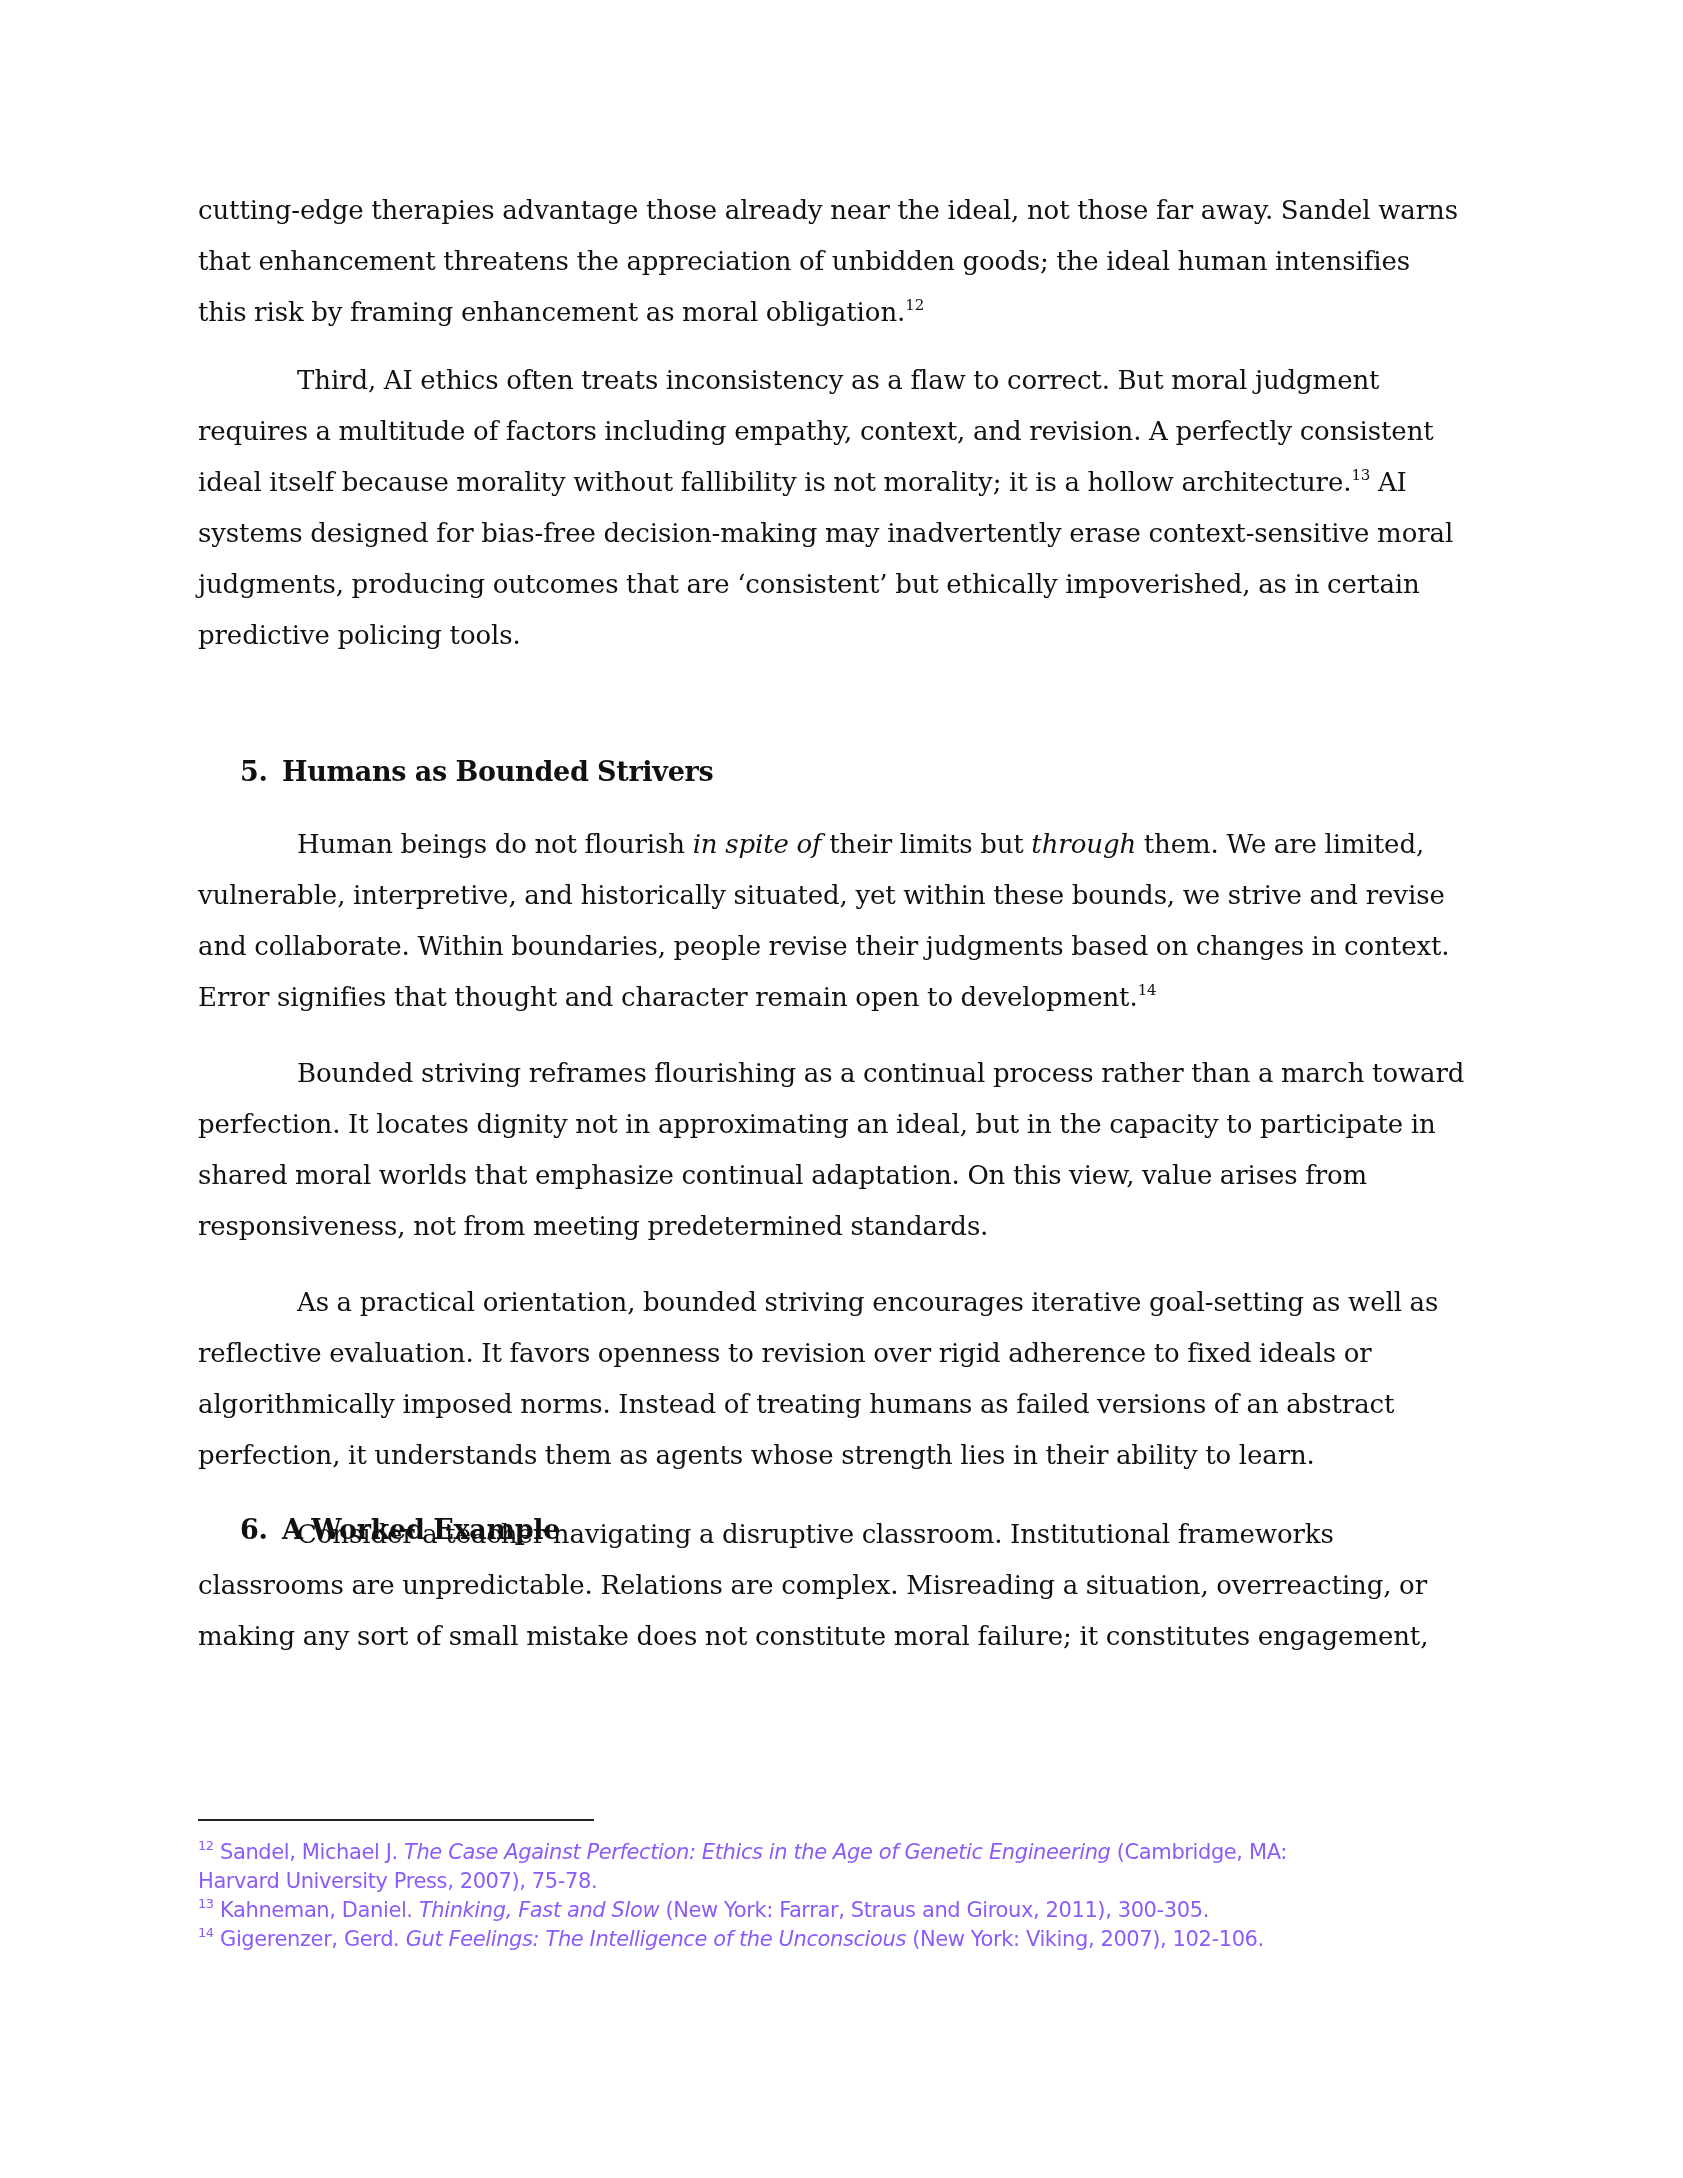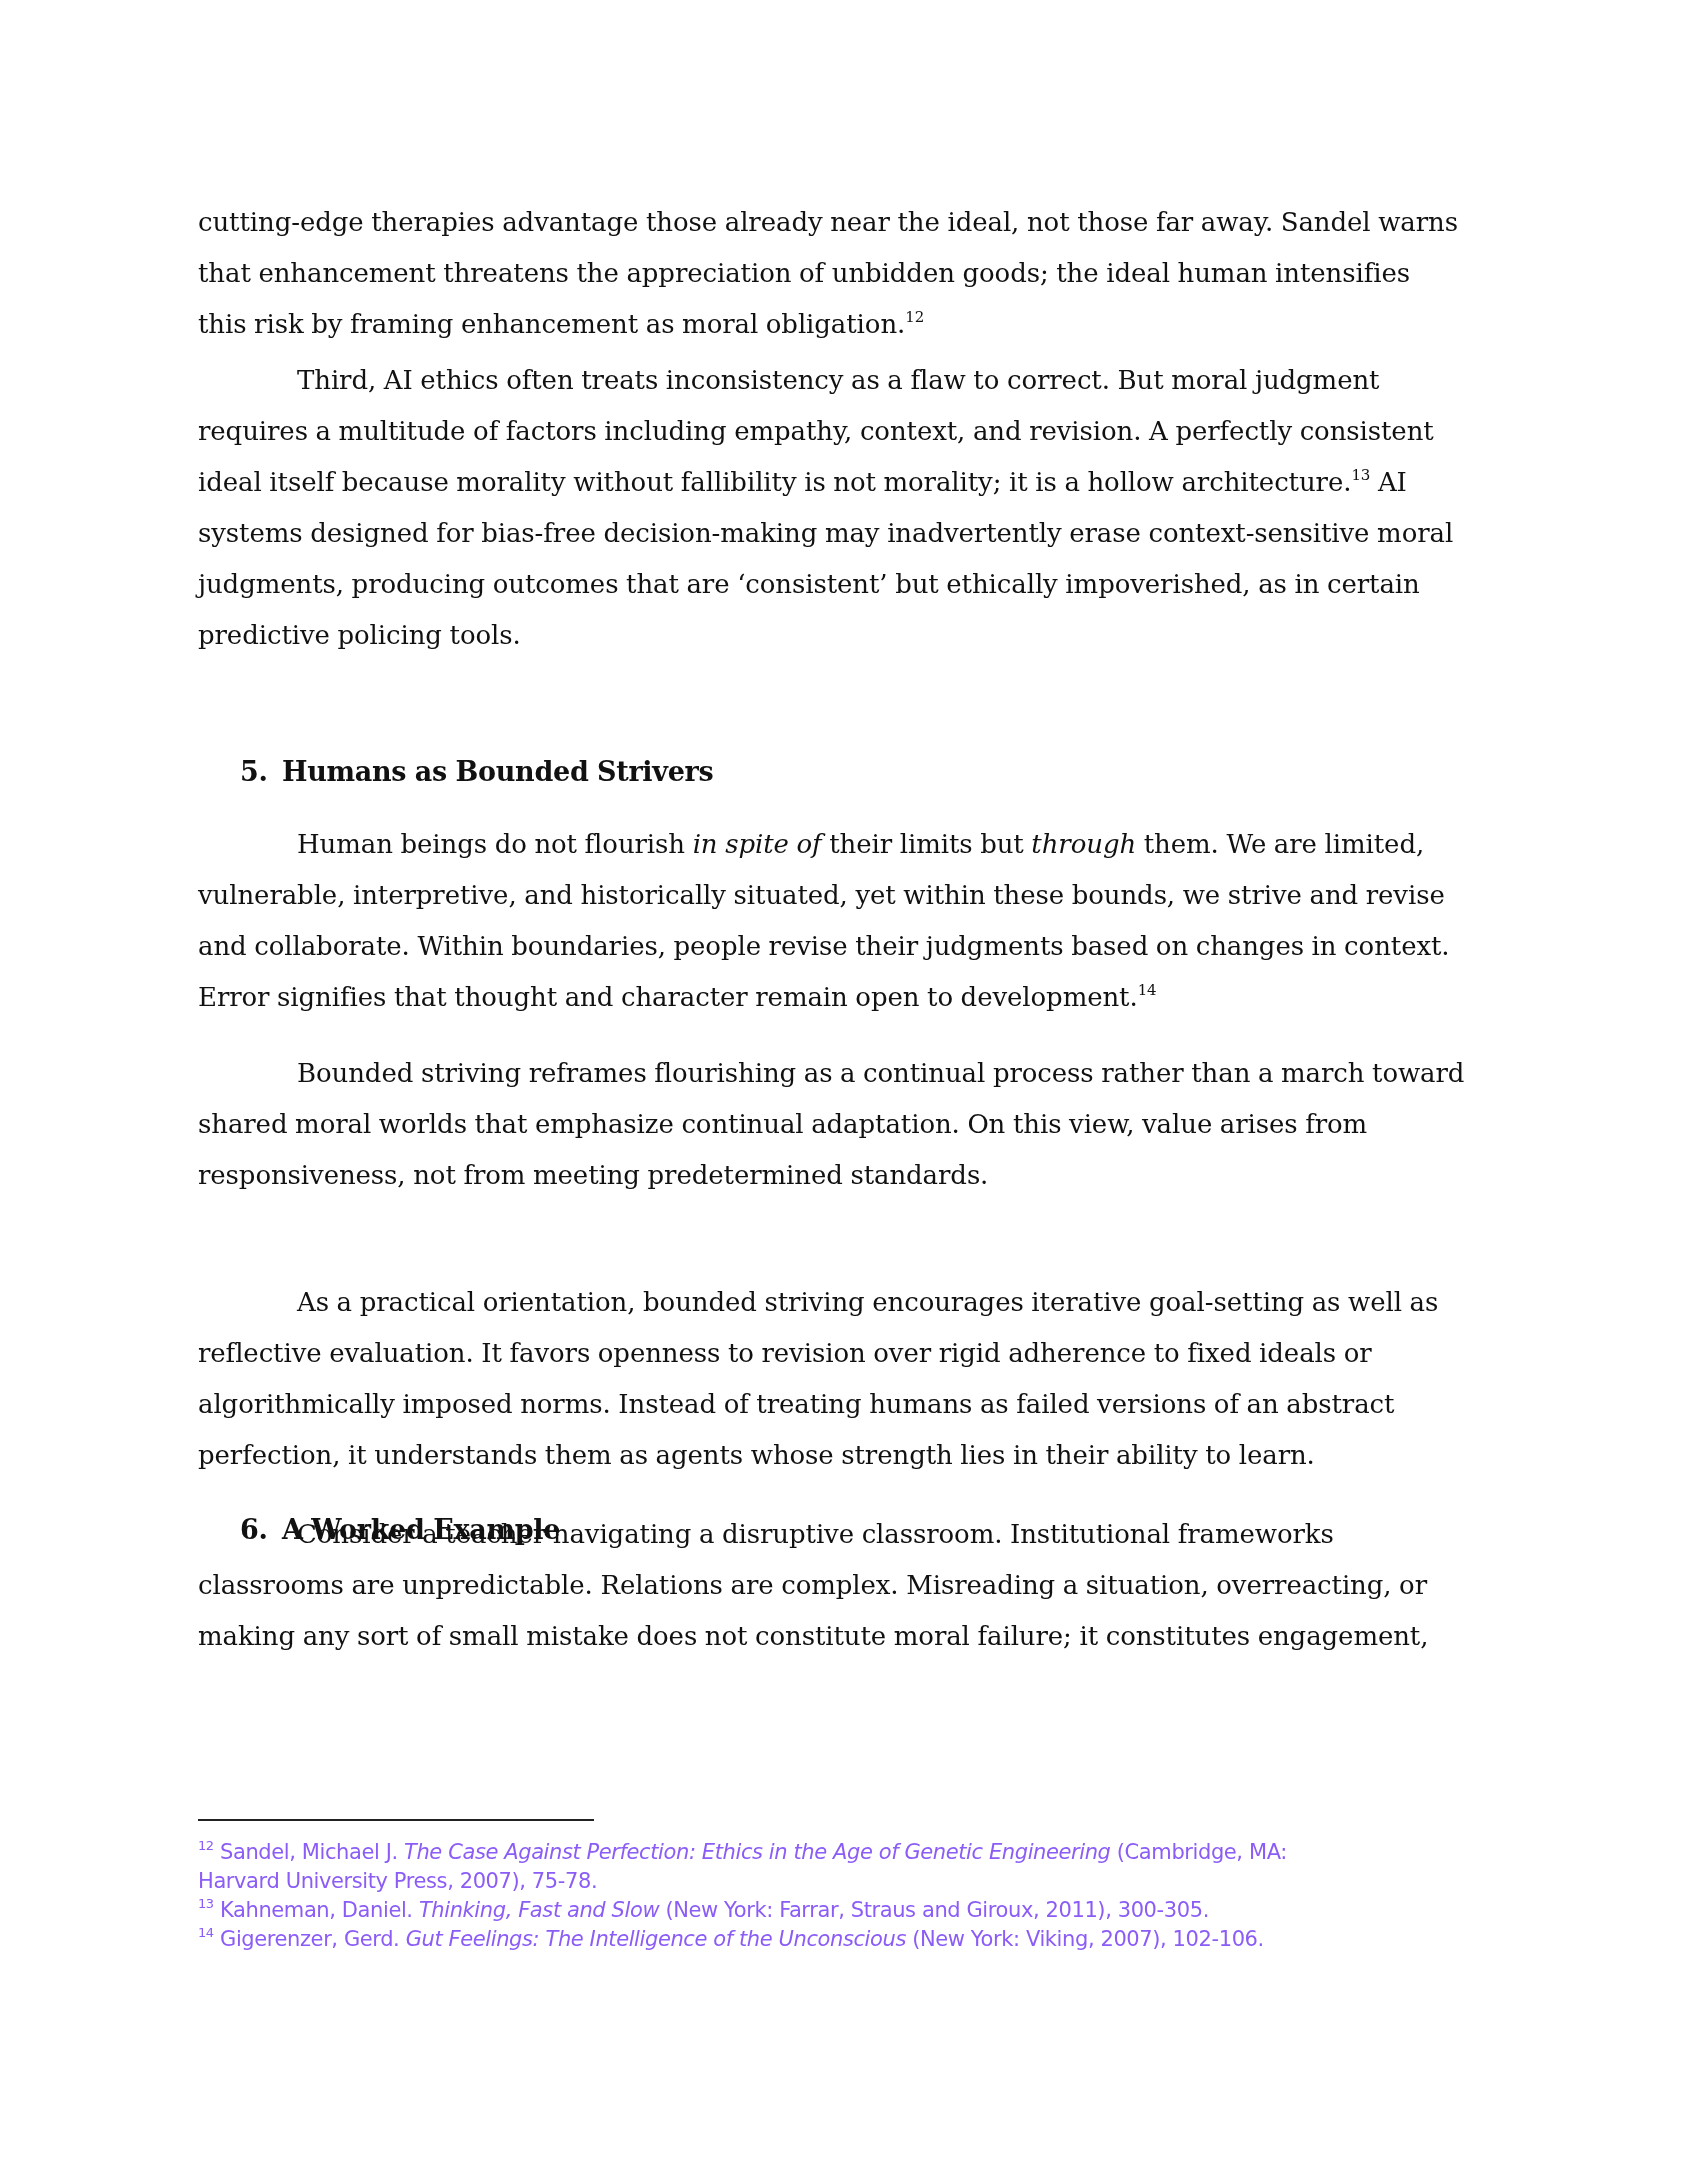--- a/index.html
+++ b/index.html
@@ -33,21 +33,21 @@
   }
   .fn { display: block; white-space: nowrap; }
   .fn sup { font-size: 13px; vertical-align: 9px; }
 </style>
 </head>
 <body>
 
 <div class="page">
   <div class="body-text" style="top:185px;">
 
-    <p class="para noindent" style="top:12px;">
+    <p class="para noindent" style="top:0px;">
       <span class="line">cutting-edge therapies advantage those already near the ideal, not those far away. Sandel warns</span>
       <span class="line">that enhancement threatens the appreciation of unbidden goods; the ideal human intensifies</span>
       <span class="line"><span>this risk by framing enhancement as moral obligation.</span><sup>12</sup></span>
     </p>
 
     <p class="para noindent" style="top:170px;">
       <span class="line first">Third, AI ethics often treats inconsistency as a flaw to correct. But moral judgment</span>
       <span class="line">requires a multitude of factors including empathy, context, and revision. A perfectly consistent</span>
       <span class="line"><span>ideal itself because morality without fallibility is not morality; it is a hollow architecture.</span><sup>13</sup><span> AI</span></span>
       <span class="line">systems designed for bias-free decision-making may inadvertently erase context-sensitive moral</span>
@@ -62,20 +62,21 @@
 
     <p class="para noindent" style="top:634px;">
       <span class="line first"><span>Human beings do not flourish </span><em>in spite of</em><span> their limits but </span><em>through</em><span> them. We are limited,</span></span>
       <span class="line">vulnerable, interpretive, and historically situated, yet within these bounds, we strive and revise</span>
       <span class="line">and collaborate. Within boundaries, people revise their judgments based on changes in context.</span>
       <span class="line"><span>Error signifies that thought and character remain open to development.</span><sup>14</sup></span>
     </p>
 
     <p class="para noindent" style="top:863px;">
       <span class="line first">Bounded striving reframes flourishing as a continual process rather than a march toward</span>
+      <span class="line">perfection. It locates dignity not in approximating an ideal, but in the capacity to participate in</span>
       <span class="line">shared moral worlds that emphasize continual adaptation. On this view, value arises from</span>
       <span class="line">responsiveness, not from meeting predetermined standards.</span>
     </p>
 
     <p class="para noindent" style="top:1092px;">
       <span class="line first">As a practical orientation, bounded striving encourages iterative goal-setting as well as</span>
       <span class="line">reflective evaluation. It favors openness to revision over rigid adherence to fixed ideals or</span>
       <span class="line">algorithmically imposed norms. Instead of treating humans as failed versions of an abstract</span>
       <span class="line">perfection, it understands them as agents whose strength lies in their ability to learn.</span>
     </p>

